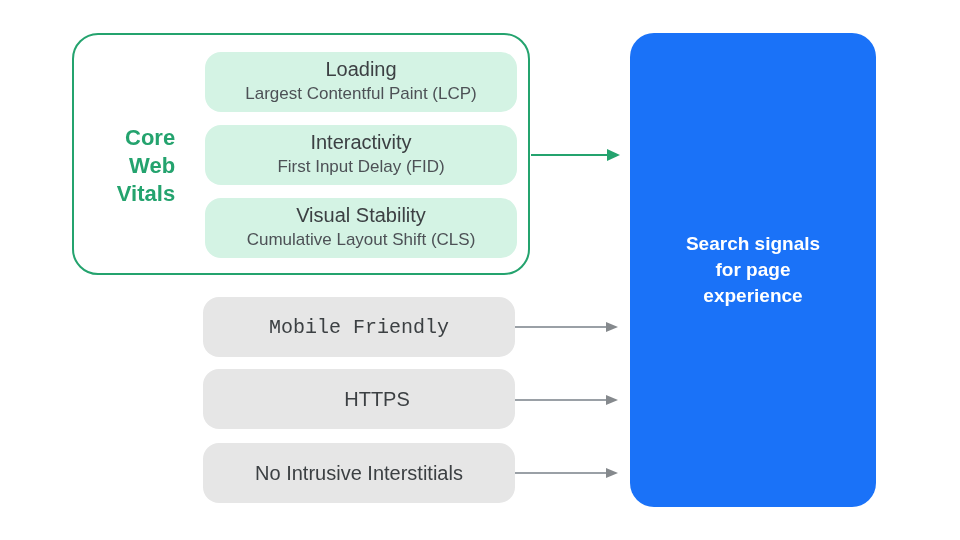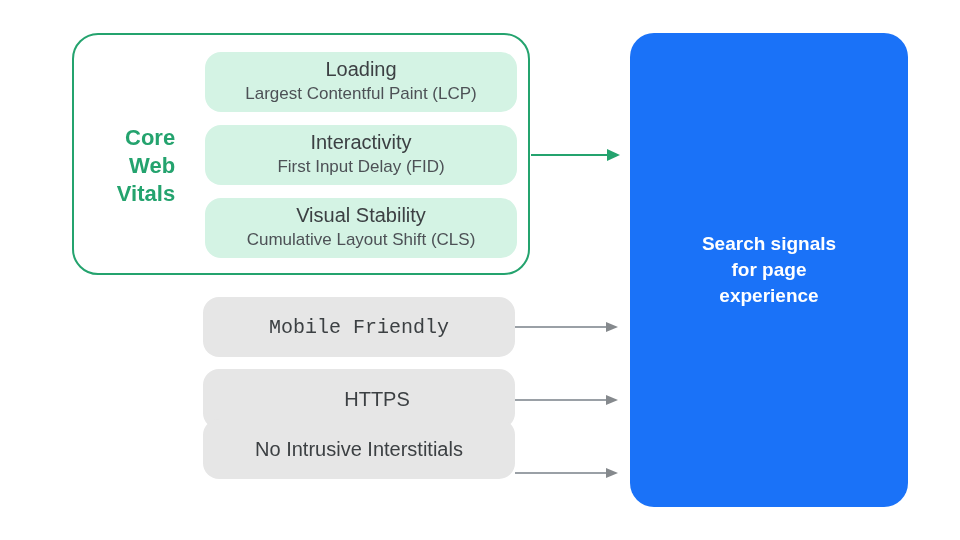--- a/index.html
+++ b/index.html
@@ -60,26 +60,26 @@
     font-size:17px;color:var(--subtitle-text);line-height:1.3;margin-top:2px;
   }
 
   
   .pill.gray{
     left:203px;background:var(--gray-pill);
   }
   .pill.gray .pill-title{font-size:20px;}
   .pill.gray.g1{top:297px;font-family:Liberation Mono, monospace;}
   .pill.gray.g2{top:369px;padding-left:36px;}
-  .pill.gray.g3{top:419px;}
+  .pill.gray.g3{top:443px;}
 
   
   .result-box{
     position:absolute;left:630px;top:33px;
-    width:278px;height:474px;
+    width:246px;height:474px;
     background:var(--blue);
     border-radius:24px;
     display:flex;align-items:center;justify-content:center;
     text-align:center;
   }
   .result-label{
     color:var(--white);
     font-size:19px;font-weight:700;line-height:26px;
     white-space:pre-line;
   }

